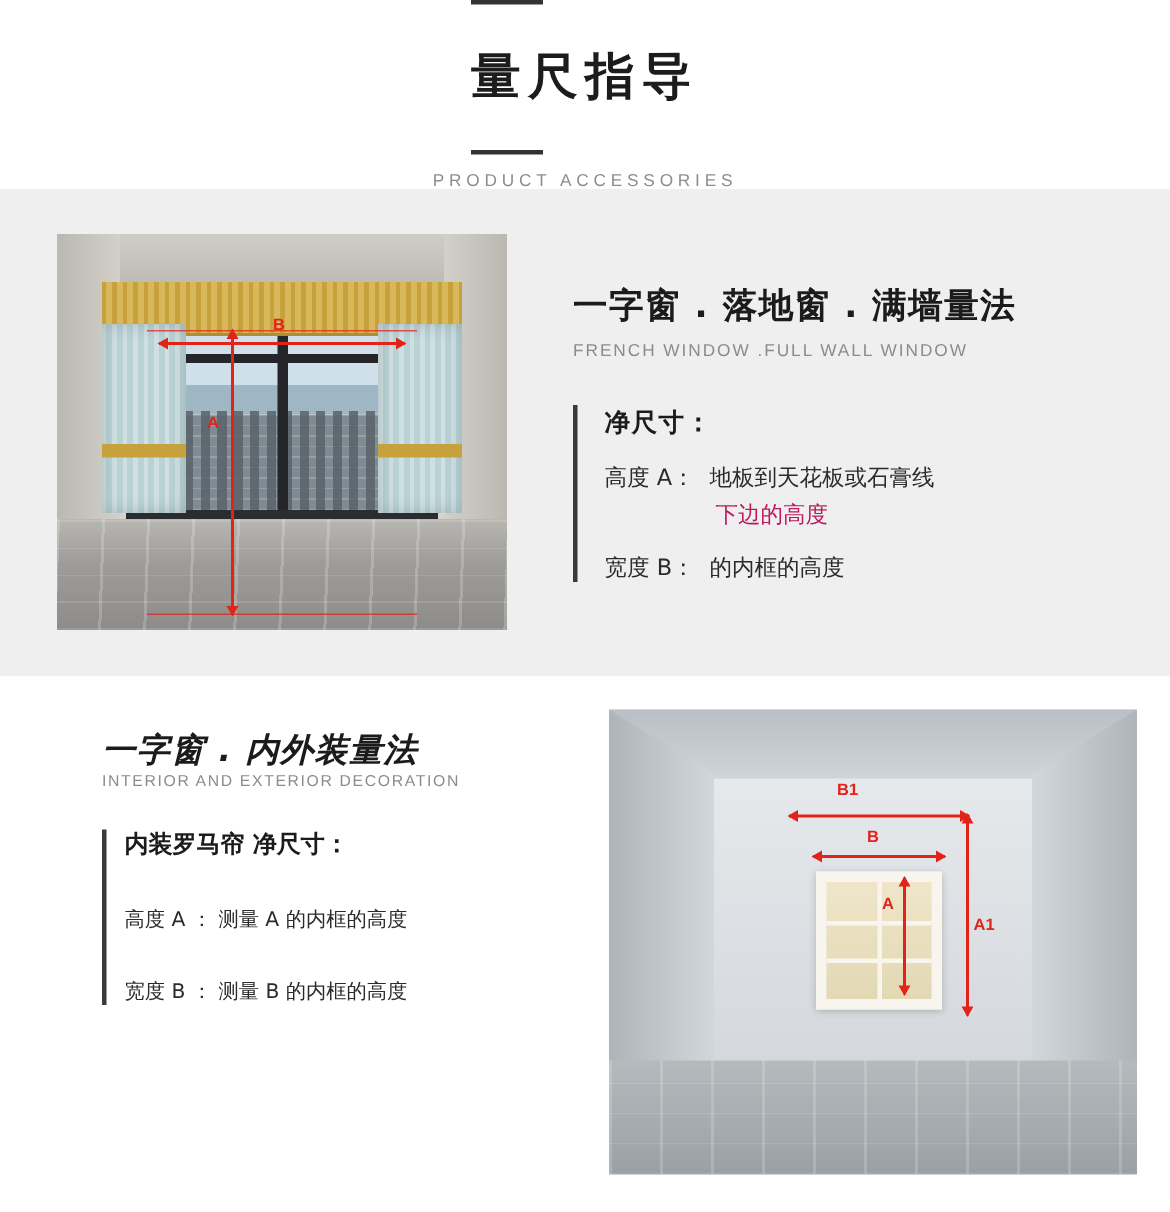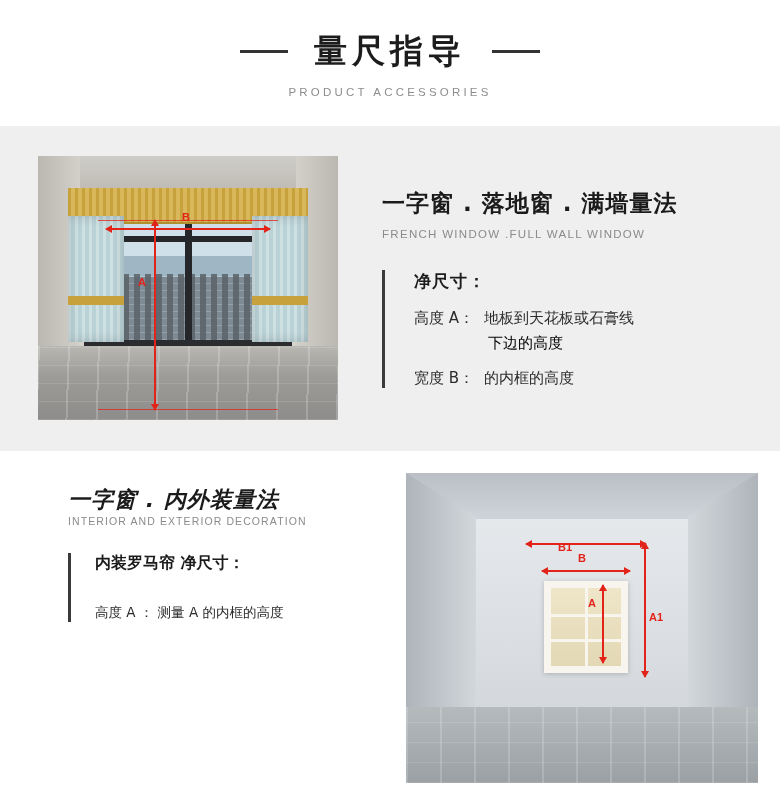--- a/index.html
+++ b/index.html
@@ -24,23 +24,23 @@
   .header {
     height: 126px;
     display: flex;
     flex-direction: column;
     align-items: center;
     justify-content: center;
     background: #ffffff;
   }
   .header-title-row {
     display: flex;
-    align-items: center;
     justify-content: center;
     gap: 26px;
+    flex-direction: column;
   }
   .dash {
     width: 48px;
     height: 3px;
     background: #333;
   }
   .header-title {
     font-size: 33px;
     letter-spacing: 5px;
     font-weight: bold;
@@ -209,40 +209,40 @@
   }
   .title-en {
     margin-top: 9px;
     font-size: 11.5px;
     letter-spacing: 1.3px;
     color: #8b8b8b;
   }
   .bar-group {
     margin-top: 30px;
     border-left: 3px solid #3a3a3a;
-    padding-left: 29px;
+    padding-left: 18px;
   }
   .bar-head {
     font-size: 17px;
     font-weight: bold;
     color: #1b1b1b;
     letter-spacing: 1px;
     font-family: "DejaVu Sans", "Liberation Sans", sans-serif;
   }
   .row-item {
     display: flex;
     margin-top: 16px;
     font-size: 15px;
     color: #2b2b2b;
     font-family: "DejaVu Sans", "Liberation Sans", sans-serif;
   }
   .row-key { white-space: nowrap; }
   .row-val { margin-left: 10px; }
   .row-val2 { margin-left: 74px; margin-top: 6px; font-size: 15px;
-    font-family: Liberation Serif, serif; color:#000000;}
+    font-family: Liberation Serif, serif; color:#be185d;}
 
   
   .section2 {
     position: relative;
     height: 357px;
     background: #ffffff;
     display: flex;
   }
   .sec2-text {
     width: 400px;
@@ -259,21 +259,21 @@
   }
   .title-en2 {
     margin-top: 0;
     font-size: 10.5px;
     letter-spacing: 1.1px;
     color: #8b8b8b;
   }
   .blk {
     margin-top: 26px;
     border-left: 3px solid #3a3a3a;
-    padding-left: 24px;
+    padding-left: 12px;
   }
   .blk-head {
     font-size: 16px;
     font-weight: bold;
     color: #1b1b1b;
     font-family: "DejaVu Sans", "Liberation Sans", sans-serif;
   }
   .blk-line {
     margin-top: 30px;
     font-size: 13.5px;
@@ -420,40 +420,41 @@
 
   <div class="section2">
 
     <div class="sec2-text">
       <div class="title-cn2">一字窗 . 内外装量法</div>
       <div class="title-en2">INTERIOR AND EXTERIOR DECORATION</div>
 
       <div class="blk">
         <div class="blk-head">内装罗马帘  净尺寸：</div>
         <div class="blk-line">高度 A ： 测量 A 的内框的高度</div>
+        <div class="blk-line">宽度 B ： 测量 B 的内框的高度</div>
       </div>
 
     </div>
 
     <div class="photo2">
       <div class="room2-bg">
         <div class="r2-back"></div>
         <div class="r2-ceil"></div>
         <div class="r2-lw"></div>
         <div class="r2-rw"></div>
         <div class="r2-floor"></div>
         <div class="r2-frame">
           <div class="r2-glass">
             <div class="r2-glass2"></div>
           </div>
         </div>
       </div>
 
       <div class="arrow-h" style="left:120px; top:70px; width:120px;"></div>
-      <div class="m-label" style="left:152px; top:68px;text-align:right;">B1</div>
+      <div class="m-label" style="left:152px; top:48px;text-align:right;">B1</div>
 
       <div class="arrow-h" style="left:136px; top:97px; width:88px;"></div>
       <div class="m-label" style="left:172px; top:79px;">B</div>
 
       <div class="arrow-v" style="left:196px; top:112px; height:78px;"></div>
       <div class="m-label" style="left:182px; top:124px;">A</div>
 
       <div class="arrow-v" style="left:238px; top:70px; height:134px;"></div>
       <div class="m-label" style="left:243px; top:138px;">A1</div>
 

